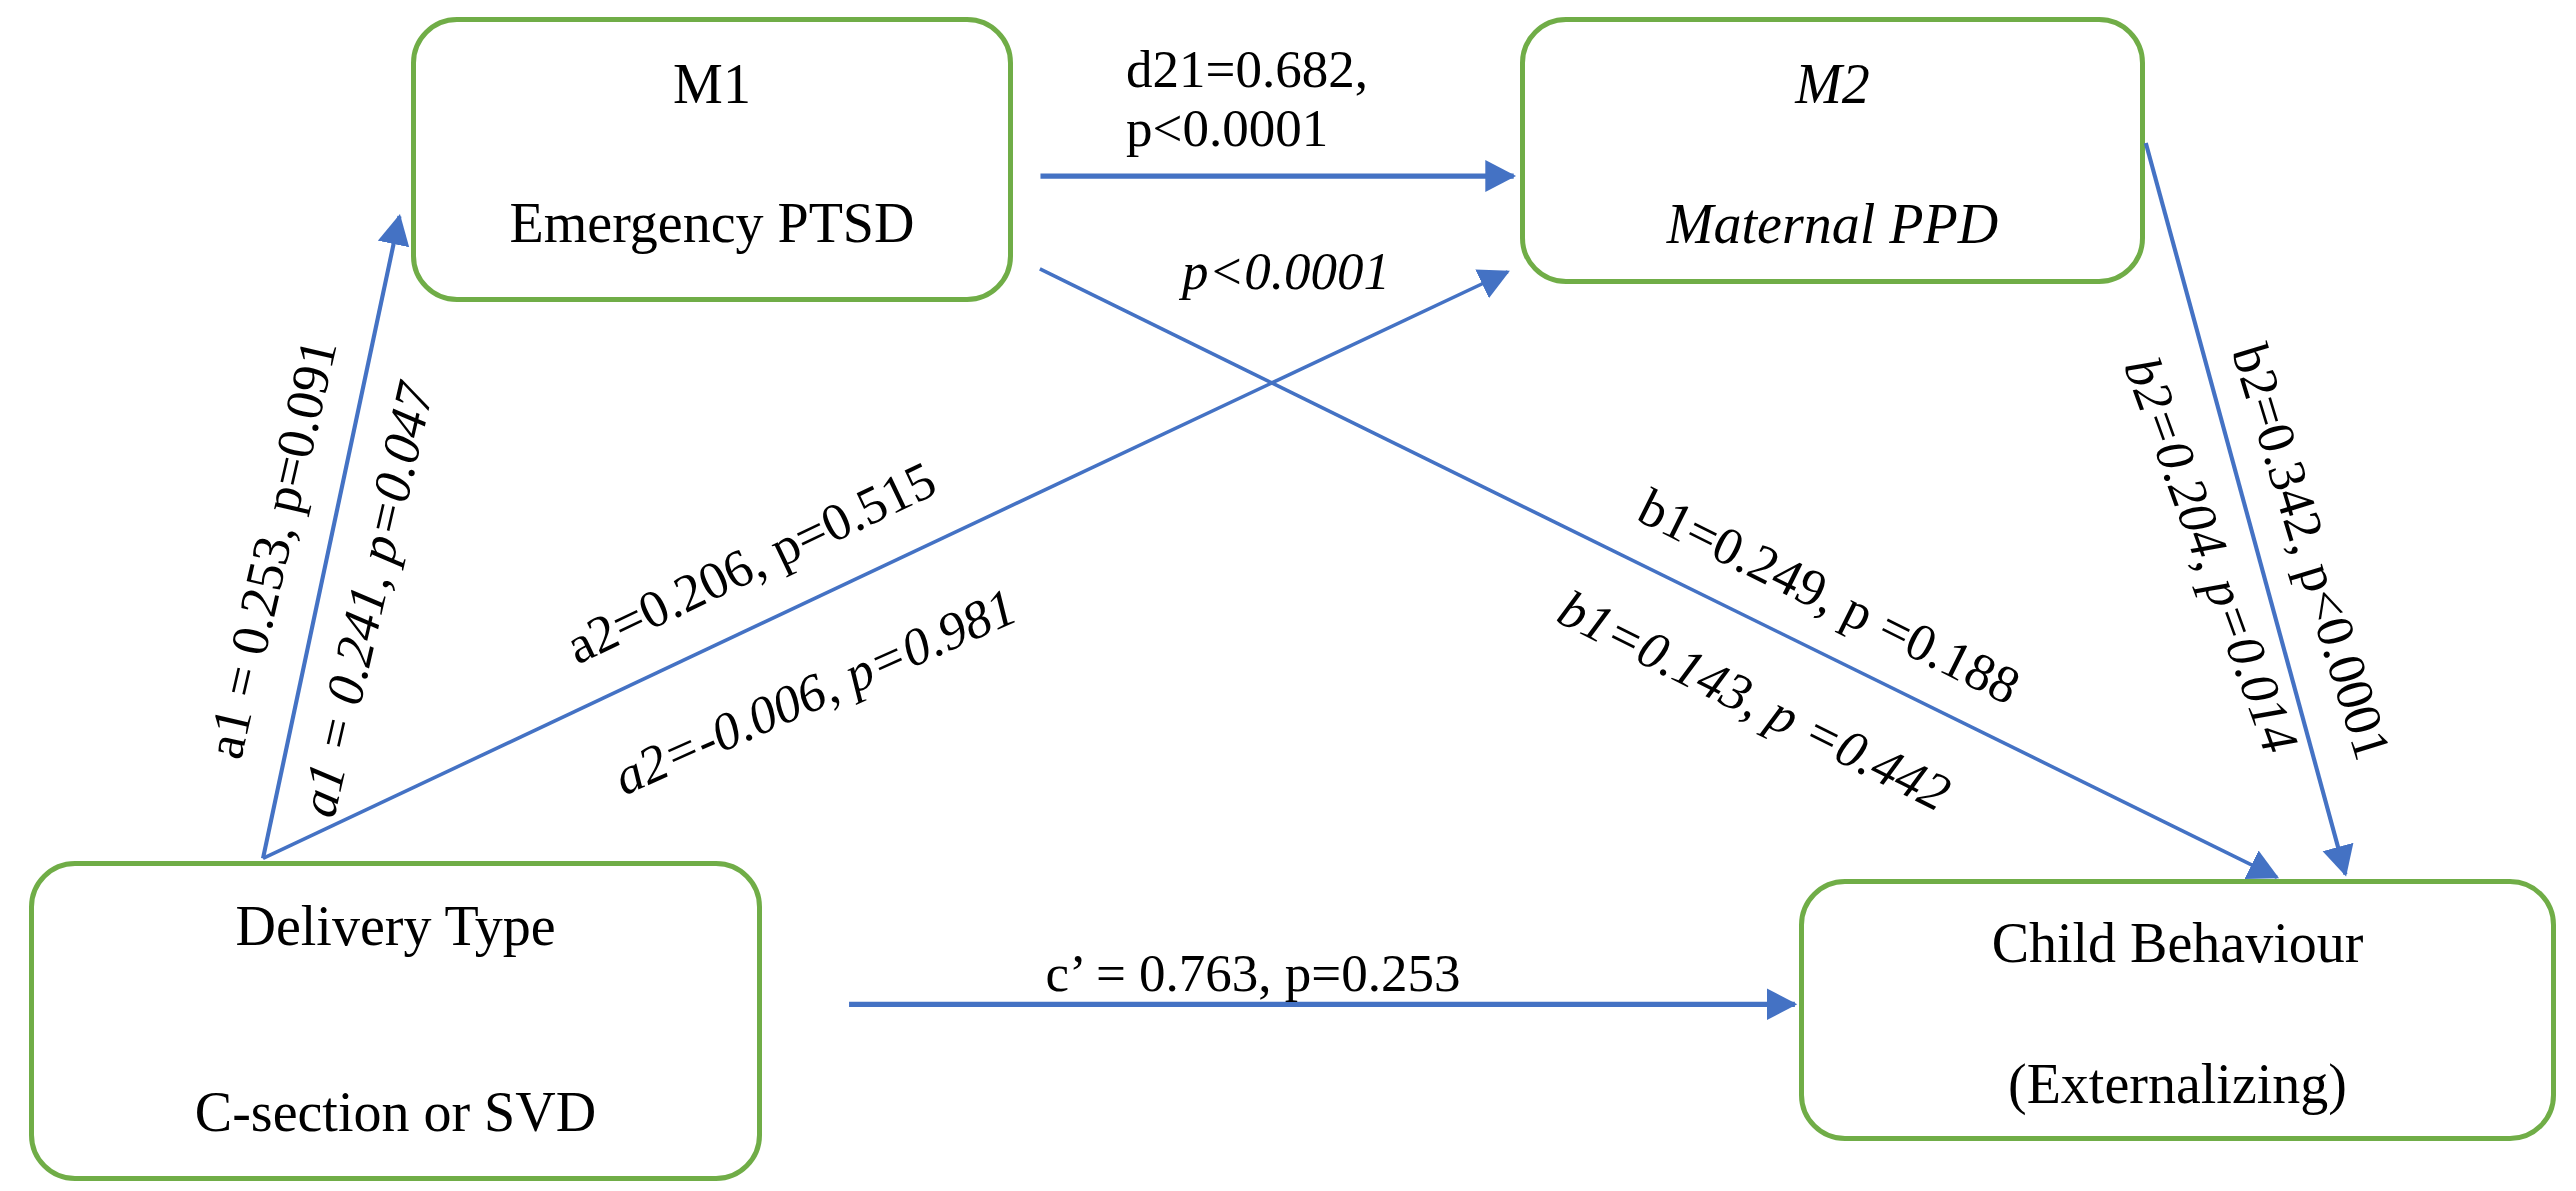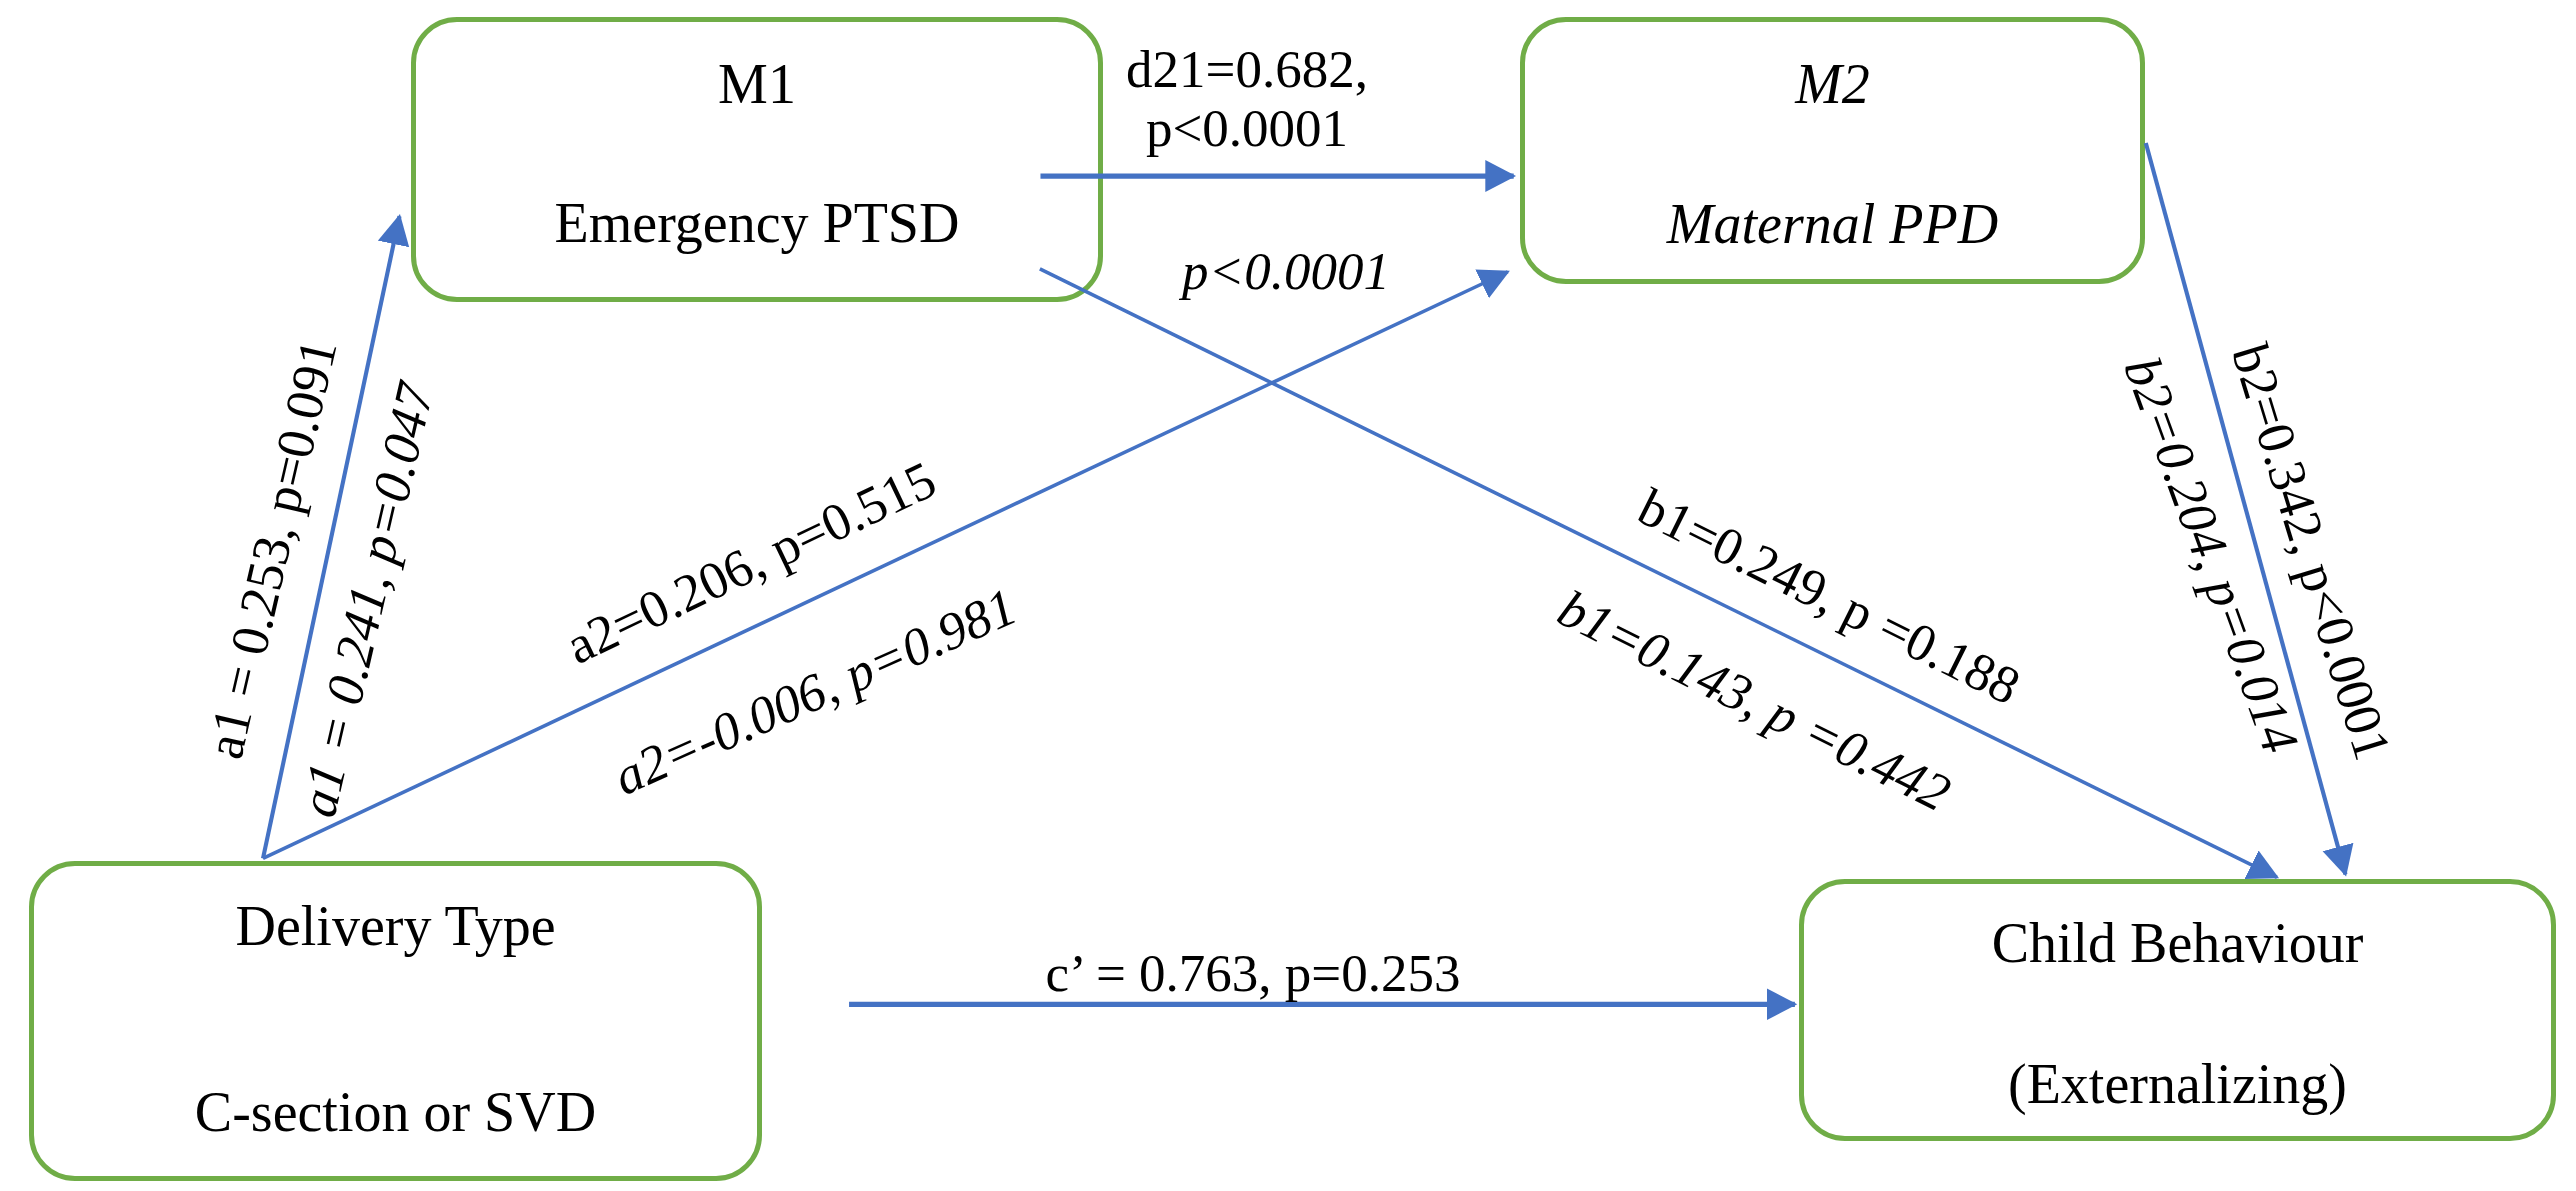--- a/index.html
+++ b/index.html
@@ -10,37 +10,37 @@
   }
 
   
   .node {
     position:absolute; box-sizing:border-box;
     border:5.9px solid var(--green,#70AD47); border-radius:46px;
     background:#fff; z-index:2;
     display:flex; flex-direction:column; align-items:center; justify-content:space-between;
     text-align:center; font-size:56px; line-height:1.05;
   }
-  #node-m1       { left:411px;  top:16.5px;   width:692px; height:285px; padding:33px 5.9px 44px; }
+  #node-m1       { left:411px;  top:16.5px;   width:602px; height:285px; padding:33px 5.9px 44px; }
   #node-m2       { left:1520px; top:16.5px;   width:625px; height:267px; padding:33px 5.9px 25px;font-style:italic; }
   #node-delivery { left:29px;   top:861px; width:733px; height:320px; padding:31px 5.9px 34px; }
   #node-child    { left:1799px; top:879px; width:757px; height:262px; padding:29.5px 5.9px 22.5px; }
   .node .sub2 { line-height:1.03; }
 
   
   #arrows { position:absolute; left:0; top:0; width:2576px; height:1191px; z-index:4; }
   #arrows line { stroke:var(--blue,#4472C4); }
 
   
   .lbl {
     position:absolute; z-index:6; font-size:53px; line-height:1.12; white-space:nowrap;
     transform:translate(-50%,-50%) rotate(var(--r,0deg));
   }
   .lbl.it { font-style:italic; }
-  .lbl.center2 { text-align:center; }
+  .lbl.center2 { text-align:left; }
   #lbl-a1-1 { left:272px;  top:549px;  --r:-77deg; }
   #lbl-a1-2 { left:367px;  top:600px; --r:-77deg; }
   #lbl-a2-1 { left:751px; top:563px;  --r:-25.5deg; }
   #lbl-a2-2 { left:815px; top:692px; --r:-24deg; }
   #lbl-d21-1{ left:1247px; top:99px; }
   #lbl-d21-2{ left:1286px; top:272px; }
   #lbl-b1-1 { left:1829px; top:597px; --r:26.5deg; }
   #lbl-b1-2 { left:1754px; top:701px; --r:26.5deg; }
   #lbl-b2-1 { left:2311px; top:552px;  --r:73deg; }
   #lbl-b2-2 { left:2211px; top:555px;  --r:70deg; }

